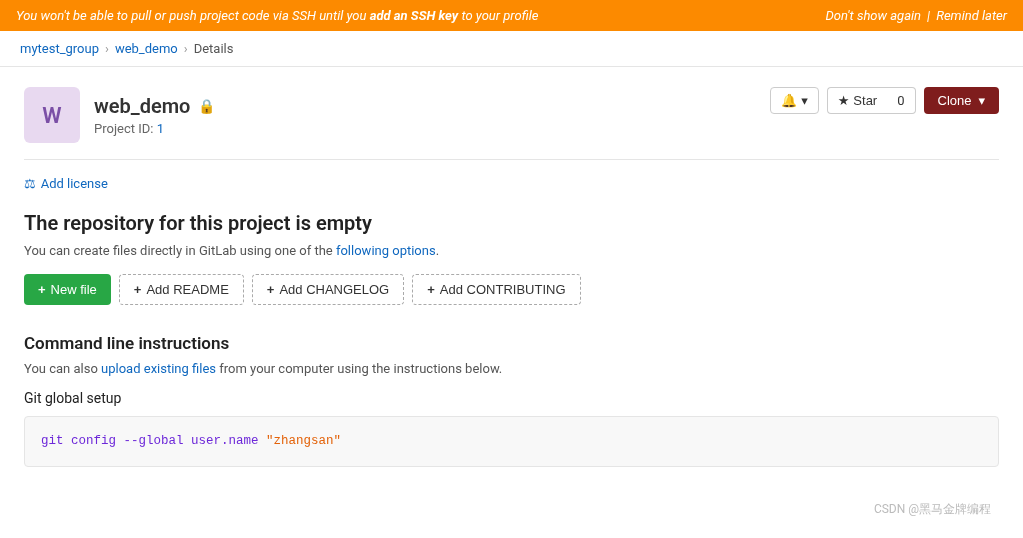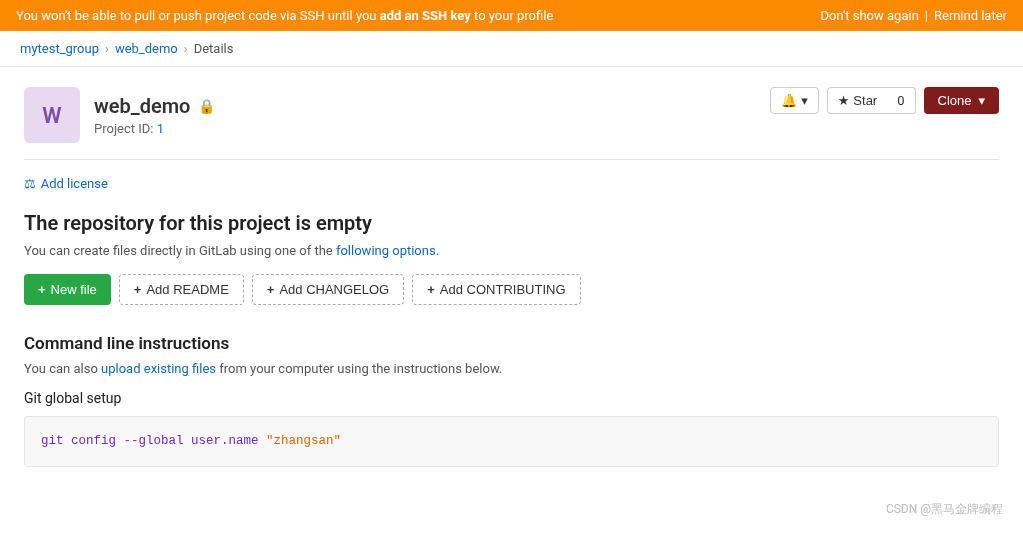--- a/index.html
+++ b/index.html
@@ -7,20 +7,21 @@
 
     
     .banner {
       background: #fc8a00;
       color: #fff;
       padding: 8px 16px;
       display: flex;
       align-items: center;
       justify-content: space-between;
       font-size: 13px;
+      font-style: italic;
     }
     .banner-text a { color: #fff; font-weight: bold; text-decoration: none; }
     .banner-actions { display: flex; gap: 0; align-items: center; white-space: nowrap; }
     .banner-actions span { color: #fff; cursor: pointer; font-size: 13px; }
     .banner-divider { color: #fff; margin: 0 6px; }
 
     
     .breadcrumb {
       padding: 10px 20px;
       font-size: 13px;
@@ -119,21 +120,21 @@
     .code-block {
       background: #f8f8f8; border: 1px solid #e5e5e5; border-radius: 4px;
       padding: 14px 16px; font-family: 'Courier New', Courier, monospace;
       font-size: 12.5px; line-height: 1.7;
     }
     .code-str { color: #e36209; }
     .code-key { color: #6d28d9; }
 
     
     .watermark {
-      position: fixed; bottom: 20px; right: 20px;
+      position: fixed; bottom: 20px; right: 32px;
       font-size: 12px; color: #bbb;
     }
   </style>
 </head>
 <body>
 
 <div class="banner">
   <div class="banner-text">
     <span>You won't be able to pull or push project code via SSH until you </span><a href="#">add an SSH key</a><span> to your profile</span>
   </div>

